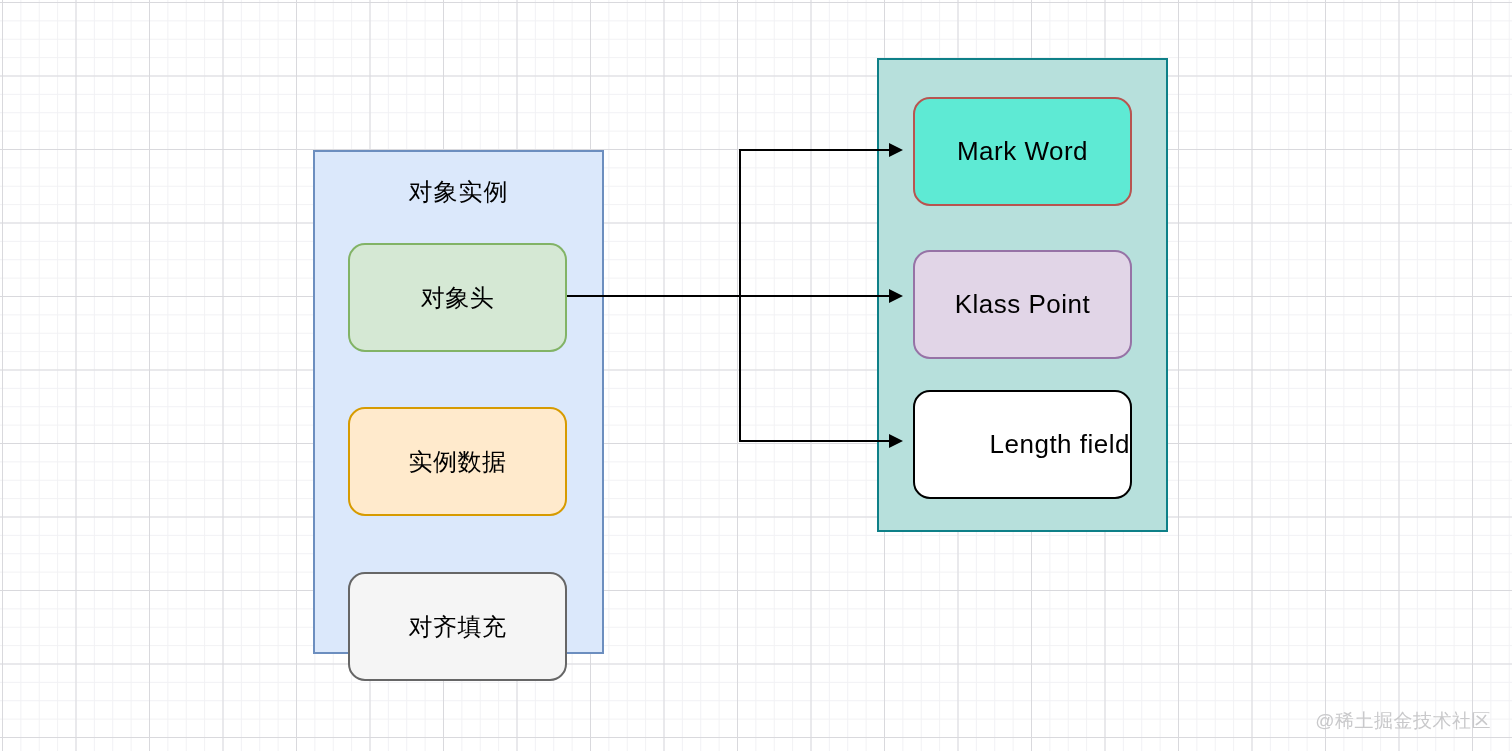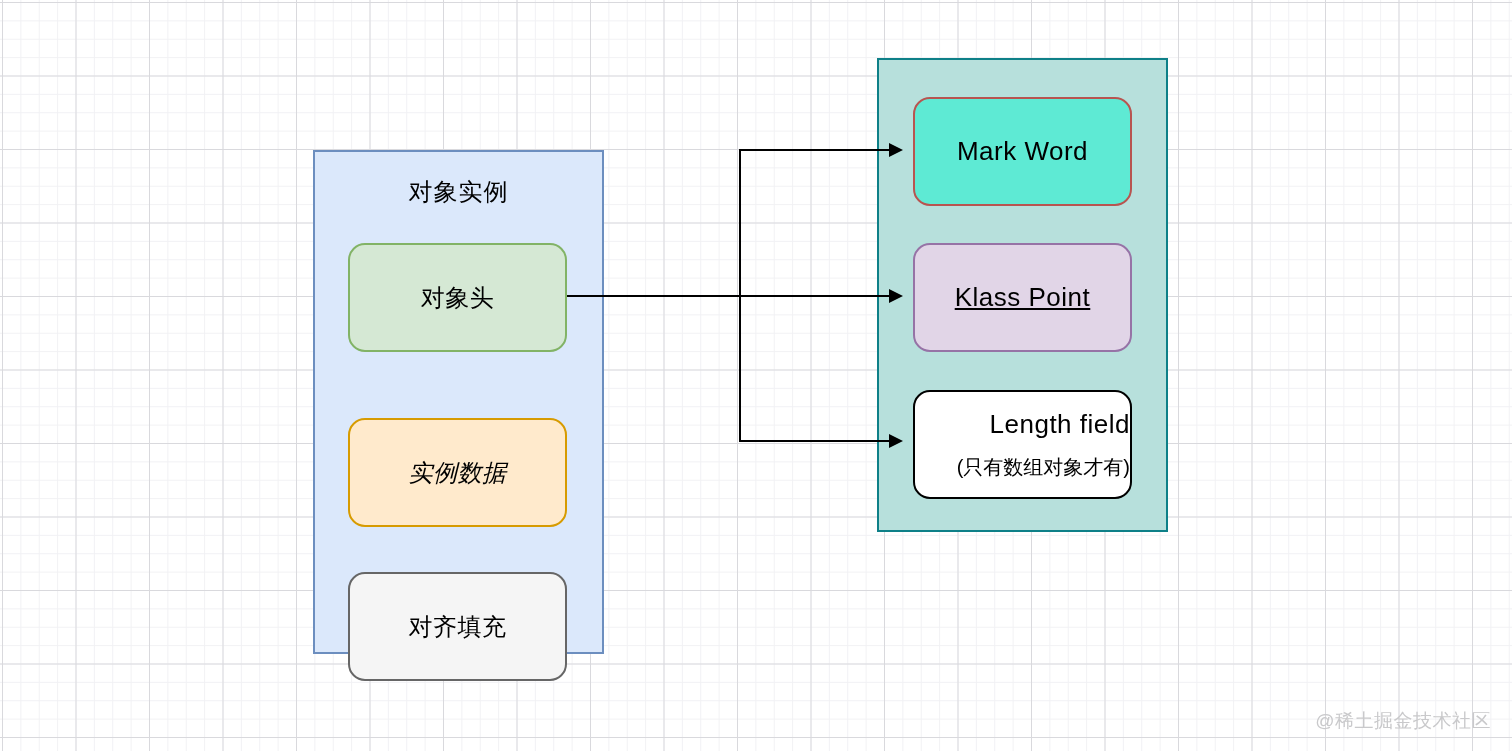--- a/index.html
+++ b/index.html
@@ -59,24 +59,24 @@
     align-items: center;
     justify-content: center;
     color: #000000;
   }
   .node-label { font-size: 24px; letter-spacing: 0.5px; }
   .node-label-en { font-size: 26px; }
   .node-sublabel { font-size: 20px; margin-top: 14px; }
   .container-left .node { left: 33px; }
   .container-right .node { left: 34px; }
   .lnode-0 { top: 91px; }
-  .lnode-1 { top: 266px; font-style: italic; }
+  .lnode-1 { top: 255px; }
   .lnode-2 { top: 420px; }
   .rnode-0 { top: 37px; }
-  .rnode-1 { top: 183px; text-decoration: underline; }
+  .rnode-1 { top: 190px; }
   .rnode-2 { top: 330px; border-width: 2.5px; align-items: flex-end; }
   .watermark {
     position: absolute;
     right: 21px;
     top: 708px;
     font-size: 19px;
     color: #c9c9cb;
     letter-spacing: 0.5px;
     user-select: none;
   }
@@ -107,21 +107,20 @@
     <div class="node rnode-0" style="background-color: #5eead4; border-color: rgb(184, 84, 80);">
       <span class="node-label node-label-en">Mark Word</span>
     </div>
 
     <div class="node rnode-1" style="background-color: rgb(225, 213, 231); border-color: rgb(150, 115, 166);">
       <span class="node-label node-label-en">Klass Point</span>
     </div>
 
     <div class="node rnode-2" style="background-color: rgb(255, 255, 255); border-color: rgb(0, 0, 0);">
       <span class="node-label node-label-en">Length field</span>
-      <span class="node-sublabel">(只有数组对象才有)</span>
     </div>
   </div>
 
   <svg class="connectors" viewBox="0 0 1512 751" xmlns="http://www.w3.org/2000/svg">
     <defs>
       <marker id="arrowhead" markerWidth="7" markerHeight="7" refX="6" refY="3.5" orient="auto" markerUnits="strokeWidth">
         <path d="M0,0 L7,3.5 L0,7 Z" fill="#000000"></path>
       </marker>
     </defs>
     <path d="M 567 296 H 901" fill="none" stroke="#000000" stroke-width="2" marker-end="url(#arrowhead)"></path>

